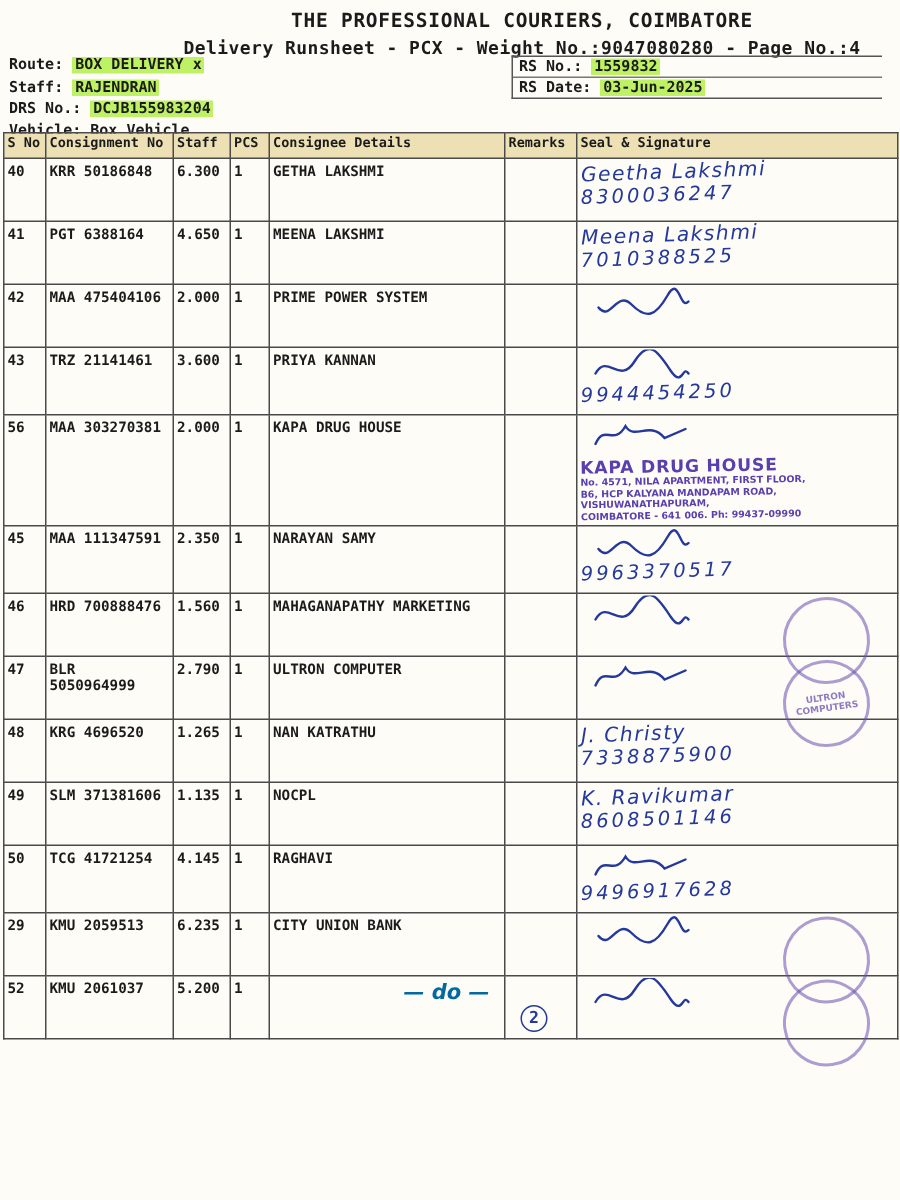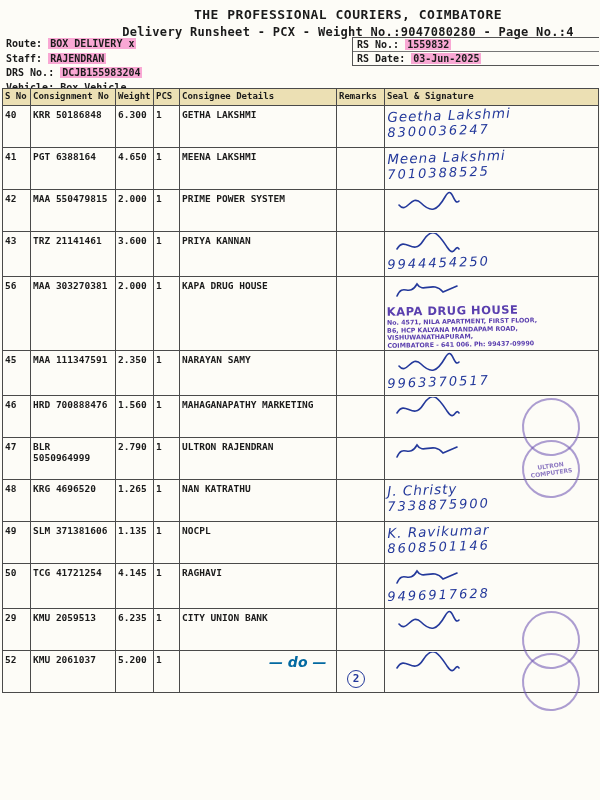--- a/index.html
+++ b/index.html
@@ -5,23 +5,23 @@
   html,body { margin:0; padding:0; background:#d8d8d8; }
   .page {
     position:relative; width:600px; height:800px; margin:0 auto;
     background:#fdfcf7; overflow:hidden;
     font-family:"DejaVu Sans Mono", monospace; color:#1b1b1b;padding-left:48px;
   }
   .title { text-align:center; font-weight:bold; font-size:13px; padding-top:7px; letter-spacing:0.5px; }
   .subtitle { text-align:center; font-weight:bold; font-size:12px; margin-top:3px; letter-spacing:0.3px; }
   .meta { position:absolute; left:6px; top:37px; font-size:10px; font-weight:bold; line-height:13.5px; white-space:nowrap; }
   .meta .row { margin-bottom:1px; }
-  .hl { background:#f9a8d4; padding:0 2px; }
+  .hl { background:#bef264; padding:0 2px; }
   .rsbox {
-    position:absolute; left:352px; top:37px; width:246px;
+    position:absolute; left:341px; top:37px; width:246px;
     border-top:1px solid #555; border-left:1px solid #555; border-bottom:1px solid #555;
     font-size:10px; font-weight:bold;
   }
   .rsbox .rrow { padding:1px 4px; border-bottom:1px solid #777; }
   .rsbox .rrow:last-child { border-bottom:none; }
   table.runsheet {
     position:absolute; top:88px; left:2px; width:596px;
     border-collapse:collapse; table-layout:fixed;
   }
   table.runsheet th, table.runsheet td {
@@ -99,21 +99,21 @@
         <col style="width:38px">
         <col style="width:26px">
       <col style="width:157px">
         <col style="width:48px">
         <col style="width:214px">
     </colgroup>
     <thead>
       <tr>
         <th>S No</th>
         <th>Consignment No</th>
-        <th>Weight</th>
+        <th>Staff</th>
         <th>PCS</th>
         <th>Consignee Details</th>
         <th>Remarks</th>
         <th>Seal &amp; Signature</th>
       </tr>
     </thead>
     <tbody>
         <tr>
           <td>40</td>
           <td>KRR 50186848</td>
@@ -133,21 +133,21 @@
           <td>1</td>
           <td>MEENA LAKSHMI</td>
           <td></td>
           <td class="sigcell">
             <div class="hw" style="color: rgb(36, 57, 155);">Meena Lakshmi</div>
             <div class="hw num" style="color: rgb(36, 57, 155);">7010388525</div>
           </td>
         </tr>
         <tr>
           <td>42</td>
-          <td>MAA 550479815</td>
+          <td>MAA 475404106</td>
           <td>2.000</td>
           <td>1</td>
           <td>PRIME POWER SYSTEM</td>
           <td></td>
           <td class="sigcell">
             <svg class="scribble" width="70" height="24" viewBox="0 0 70 24">
               <path d="M6 14 C 14 24, 18 2, 28 12 S 44 20, 52 6 S 60 16, 66 10" stroke="#24399b" stroke-width="1.6" fill="none" stroke-linecap="round"></path>
             </svg>
           </td>
         </tr>
@@ -211,21 +211,21 @@
             <svg class="scribble" width="70" height="24" viewBox="0 0 70 24">
               <path d="M4 16 C 12 2, 20 24, 30 8 S 46 2, 54 14 S 62 10, 66 16" stroke="#24399b" stroke-width="1.6" fill="none" stroke-linecap="round"></path>
             </svg>
           </td>
         </tr>
         <tr>
           <td>47</td>
           <td>BLR 5050964999</td>
           <td>2.790</td>
           <td>1</td>
-          <td>ULTRON RAJENDRAN</td>
+          <td>ULTRON COMPUTER</td>
           <td></td>
           <td class="sigcell">
             <div class="roundstamp">ULTRON COMPUTERS</div>
             <svg class="scribble" width="70" height="24" viewBox="0 0 70 24">
               <path d="M4 18 C 10 4, 16 20, 24 6 C 30 16, 40 2, 50 14 L 64 8" stroke="#24399b" stroke-width="1.6" fill="none" stroke-linecap="round"></path>
             </svg>
           </td>
         </tr>
         <tr>
           <td>48</td>

